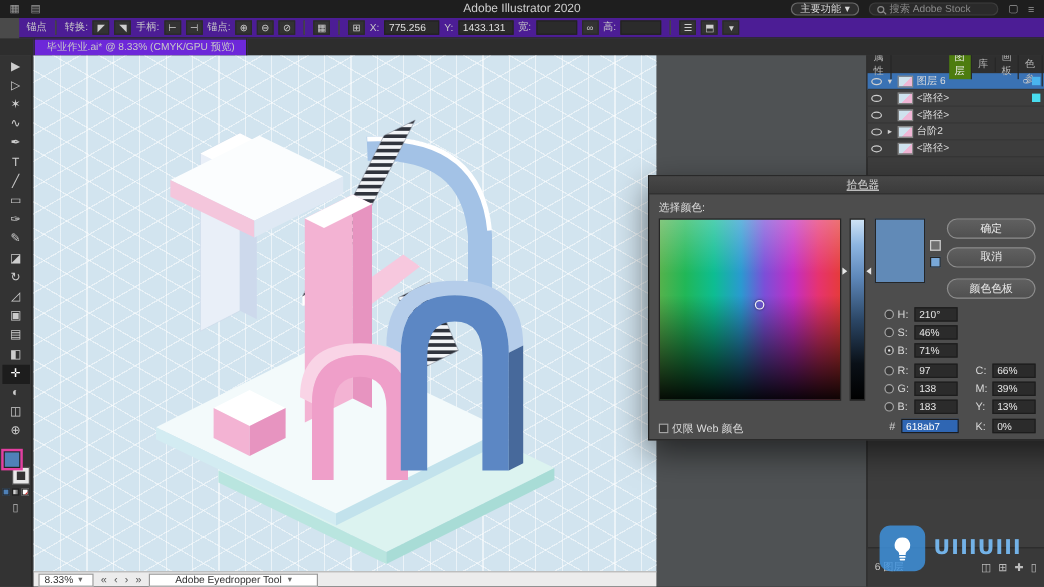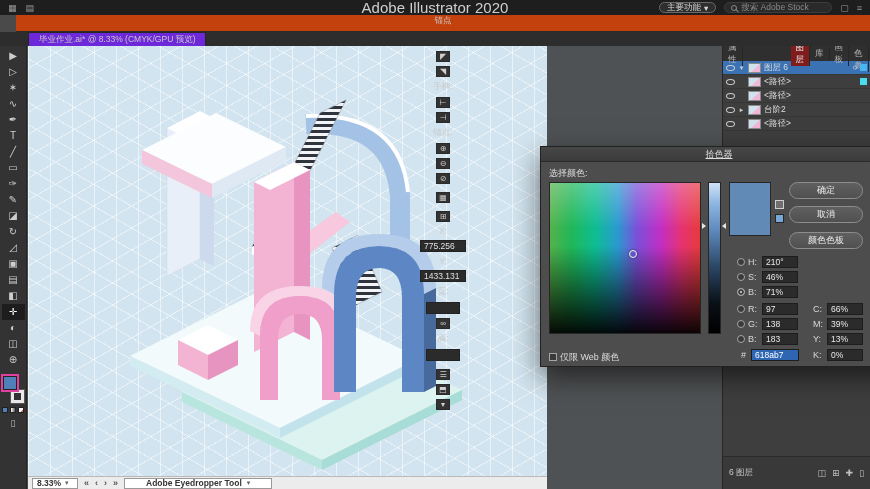--- a/index.html
+++ b/index.html
@@ -4,34 +4,34 @@
 <style>
   * { margin:0; padding:0; box-sizing:border-box; }
   html,body { width:870px; height:489px; overflow:hidden; background:#2b2b2b;
     font-family:"Liberation Sans","DejaVu Sans",sans-serif; }
   .app { position:relative; width:870px; height:489px; background:#4a4a4a; overflow:hidden; }
 
   
   .menubar { position:absolute; top:0; left:0; right:0; height:15px; background:#1e1e1e;
     display:flex; align-items:center; gap:9px; padding:0 8px; color:#bfbfbf; font-size:9px; z-index:6; }
   .menubar .mb-icon { font-size:9px; color:#9a9a9a; }
-  .mb-title { position:absolute; left:50%; transform:translateX(-50%); color:#cfcfcf; font-size:15px; }
+  .mb-title { position:absolute; left:50%; transform:translateX(-50%); color:#cfcfcf; font-size:10px; }
   .mb-right { margin-left:auto; display:flex; align-items:center; gap:8px; }
   .feature-btn { border:1px solid #6a6a6a; border-radius:8px; padding:0 7px; height:11px;
     display:flex; align-items:center; gap:3px; color:#d8d8d8; font-size:8.5px; background:#2e2e2e; }
   .searchbox { display:flex; align-items:center; gap:4px; background:#2a2a2a; border:1px solid #3d3d3d;
     border-radius:8px; height:11px; padding:0 6px; width:108px; color:#8a8a8a; font-size:8.5px; }
   .mag { width:6px; height:6px; border:1px solid #8a8a8a; border-radius:50%; position:relative; flex:none; }
   .mag::after { content:""; position:absolute; width:4px; height:1px; background:#8a8a8a;
     right:-3px; bottom:-1px; transform:rotate(45deg); }
 
   
-  .controlbar { position:absolute; top:15px; left:16px; right:0; height:17px; background:#c2410c;
+  .controlbar { position:absolute; top:15px; left:16px; right:0; height:17px; background:#4c1d95;
     border-bottom:1px solid #2a2a2a; display:flex; align-items:center; gap:4px; padding:0 6px;
-    color:#c9c9c9; font-size:8.5px; z-index:6;flex-direction:column; }
+    color:#c9c9c9; font-size:8.5px; z-index:6; }
   .cb-sep { width:1px; height:12px; background:#2c2c2c; border-right:1px solid #4c4c4c; margin:0 3px; }
   .cb-ic { width:14px; height:12px; background:#333; border:1px solid #2a2a2a; color:#cfcfcf;
     display:flex; align-items:center; justify-content:center; font-size:8px; }
   .cbi { background:#2b2b2b; border:1px solid #222; color:#e0e0e0; height:12px; font-size:8.5px;
     padding:0 3px; width:46px; font-family:inherit; }
   .cbi.narrow { width:34px; }
 
   
   .tabbar { position:absolute; top:32px; left:0; right:0; height:14px; background:#2d2d2d;
     display:flex; align-items:flex-end; padding-left:28px; z-index:6; }
@@ -53,21 +53,21 @@
   .mini-row { display:flex; gap:2px; margin-top:4px; }
   .mini { width:6px; height:6px; border:1px solid #222; }
   .mini.m1 { background:#4f81b8; }
   .mini.m2 { background:linear-gradient(90deg,#fff,#555); }
   .mini.m3 { background:#fff; position:relative; overflow:hidden; }
   .mini.m3::after { content:""; position:absolute; left:-1px; top:2px; width:10px; height:1px;
     background:#d02020; transform:rotate(-45deg); }
   .screen-mode { color:#bdbdbd; font-size:9px; margin-top:5px; }
 
   
-  .canvas { position:absolute; left:28px; top:46px; right:148px; bottom:0; background:#4f5254;font-weight:bold; }
+  .canvas { position:absolute; left:28px; top:46px; right:148px; bottom:0; background:#4f5254; }
   .artboard { position:absolute; left:0; top:0; width:519px; height:430px; background-color:#d2e4ef;
     background-image:
       repeating-linear-gradient(90deg, rgba(255,255,255,.55) 0, rgba(255,255,255,.55) 1px, transparent 1px, transparent 22px),
       repeating-linear-gradient(30deg, rgba(255,255,255,.5) 0, rgba(255,255,255,.5) 1px, transparent 1px, transparent 19px),
       repeating-linear-gradient(150deg, rgba(255,255,255,.5) 0, rgba(255,255,255,.5) 1px, transparent 1px, transparent 19px);
     overflow:hidden; }
   .art { position:absolute; left:0; top:0; width:519px; height:430px; }
 
   
   .statusbar { position:absolute; left:0; bottom:0; width:519px; height:13px; background:#ececec;
@@ -77,21 +77,21 @@
     gap:4px; padding:0 4px; min-width:46px; }
   .toolbox { border:1px solid #9a9a9a; background:#fff; height:11px; display:flex; align-items:center;
     gap:5px; padding:0 21px; }
   .nav { color:#555; font-size:9px; }
 
   
   .rightdock { position:absolute; top:46px; right:0; width:148px; bottom:0; background:#3e3e3e;
     border-left:1px solid #262626; z-index:5; }
   .panel-tabs { height:15px; background:#2f2f2f; display:flex; align-items:center; font-size:8.5px; color:#b5b5b5; }
   .panel-tab { padding:0 5px; display:flex; align-items:center; border-right:1px solid #272727; }
-  .panel-tab.active { background:#7f1d1d; color:#efefef;margin-left:48px; }
+  .panel-tab.active { background:#4d7c0f; color:#efefef;margin-left:48px; }
   .panel-tab-more { margin-left:auto; display:flex; align-items:center; padding:0 4px; color:#9a9a9a; }
   .lrow { height:14px; display:flex; align-items:center; gap:3px; padding:0 3px; font-size:8.5px;
     color:#ddd; border-bottom:1px solid #363636; background:#3e3e3e; }
   .lrow.selected { background:#3a72b4; }
   .eye { width:9px; height:6px; border:1px solid #cfcfcf; border-radius:50%; flex:none; }
   .arr { width:7px; color:#cfcfcf; font-size:7px; text-align:center; flex:none; }
   .thumb { width:13px; height:10px; border:1px solid #8a8a8a; flex:none;
     background:linear-gradient(135deg,#cfe2ee 55%, #f0b7d6 55%); }
   .lname { white-space:nowrap; overflow:hidden; }
   .tgt { margin-left:auto; font-size:8px; color:#e2e2e2; }
@@ -485,14 +485,24 @@
         <input class="cin" value="0%" style="">
       </div>
 
       <div class="crow" style="left:8px;top:189px;">
         <span class="checkbox"></span>
         <span>仅限 Web 颜色</span>
       </div>
     </div>
   </div>
 
+  <div class="watermark">
+    <div class="wm-icon">
+      <svg width="22" height="24" viewBox="0 0 24 24">
+        <path d="M12 2a7 7 0 0 1 4 12.8c-.6.5-1 1.2-1 2V18h-6v-1.2c0-.8-.4-1.5-1-2A7 7 0 0 1 12 2z" fill="#fff"></path>
+        <rect x="9" y="19" width="6" height="1.6" rx="0.8" fill="#fff"></rect>
+        <rect x="9.5" y="21.4" width="5" height="1.6" rx="0.8" fill="#fff"></rect>
+      </svg>
+    </div>
+    <span class="wm-text">UIIIUIII</span>
+  </div>
 
 </div>
 
 </body></html>

